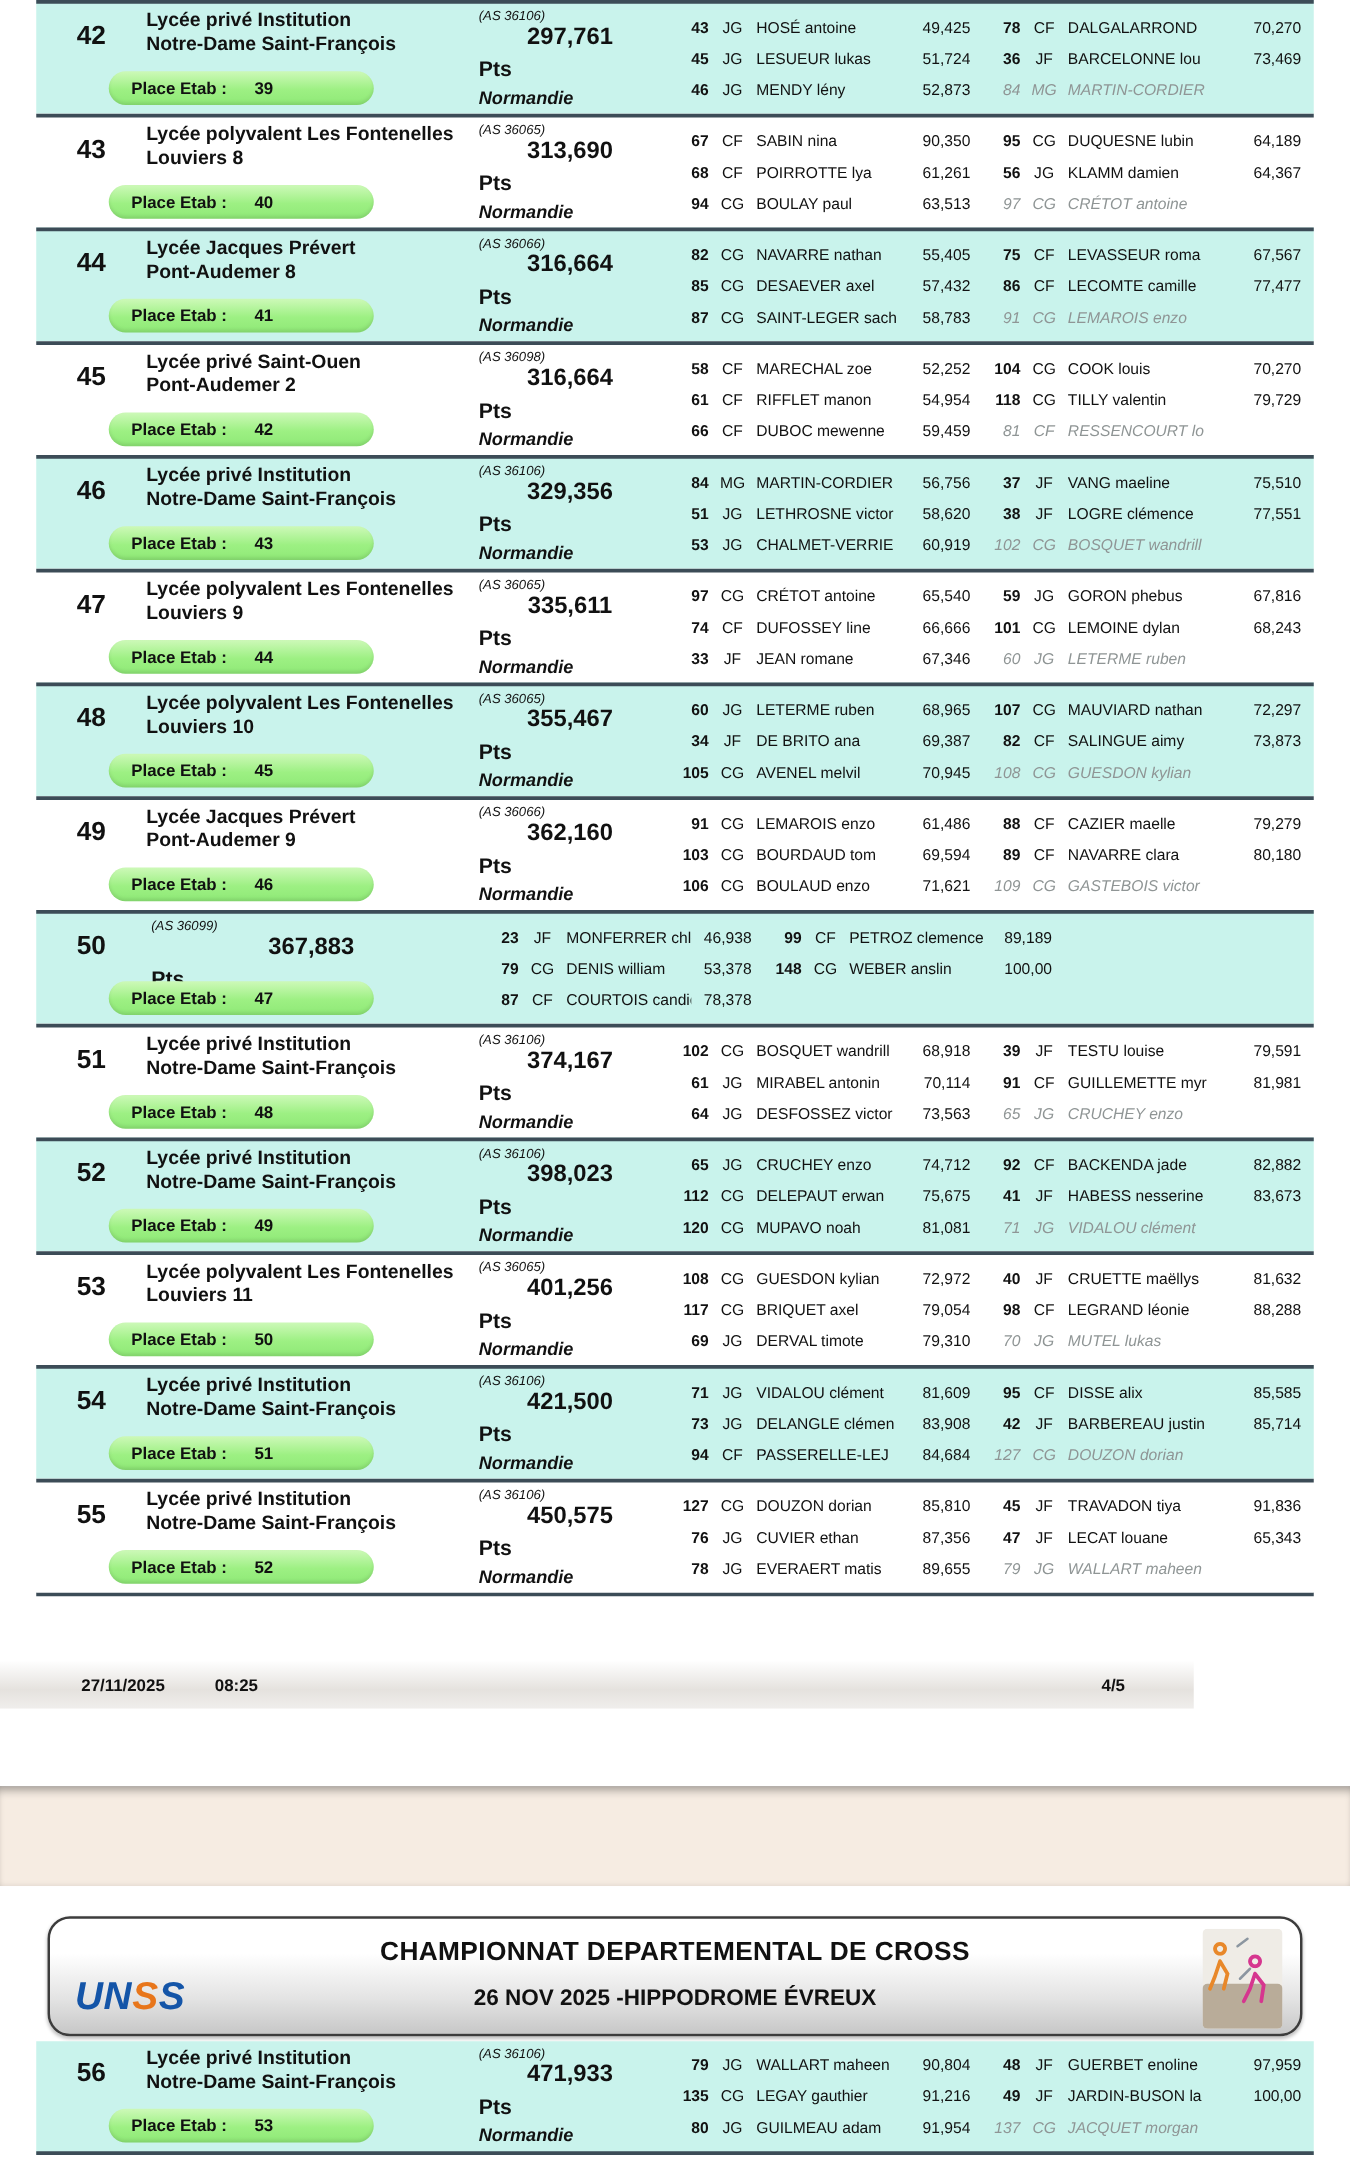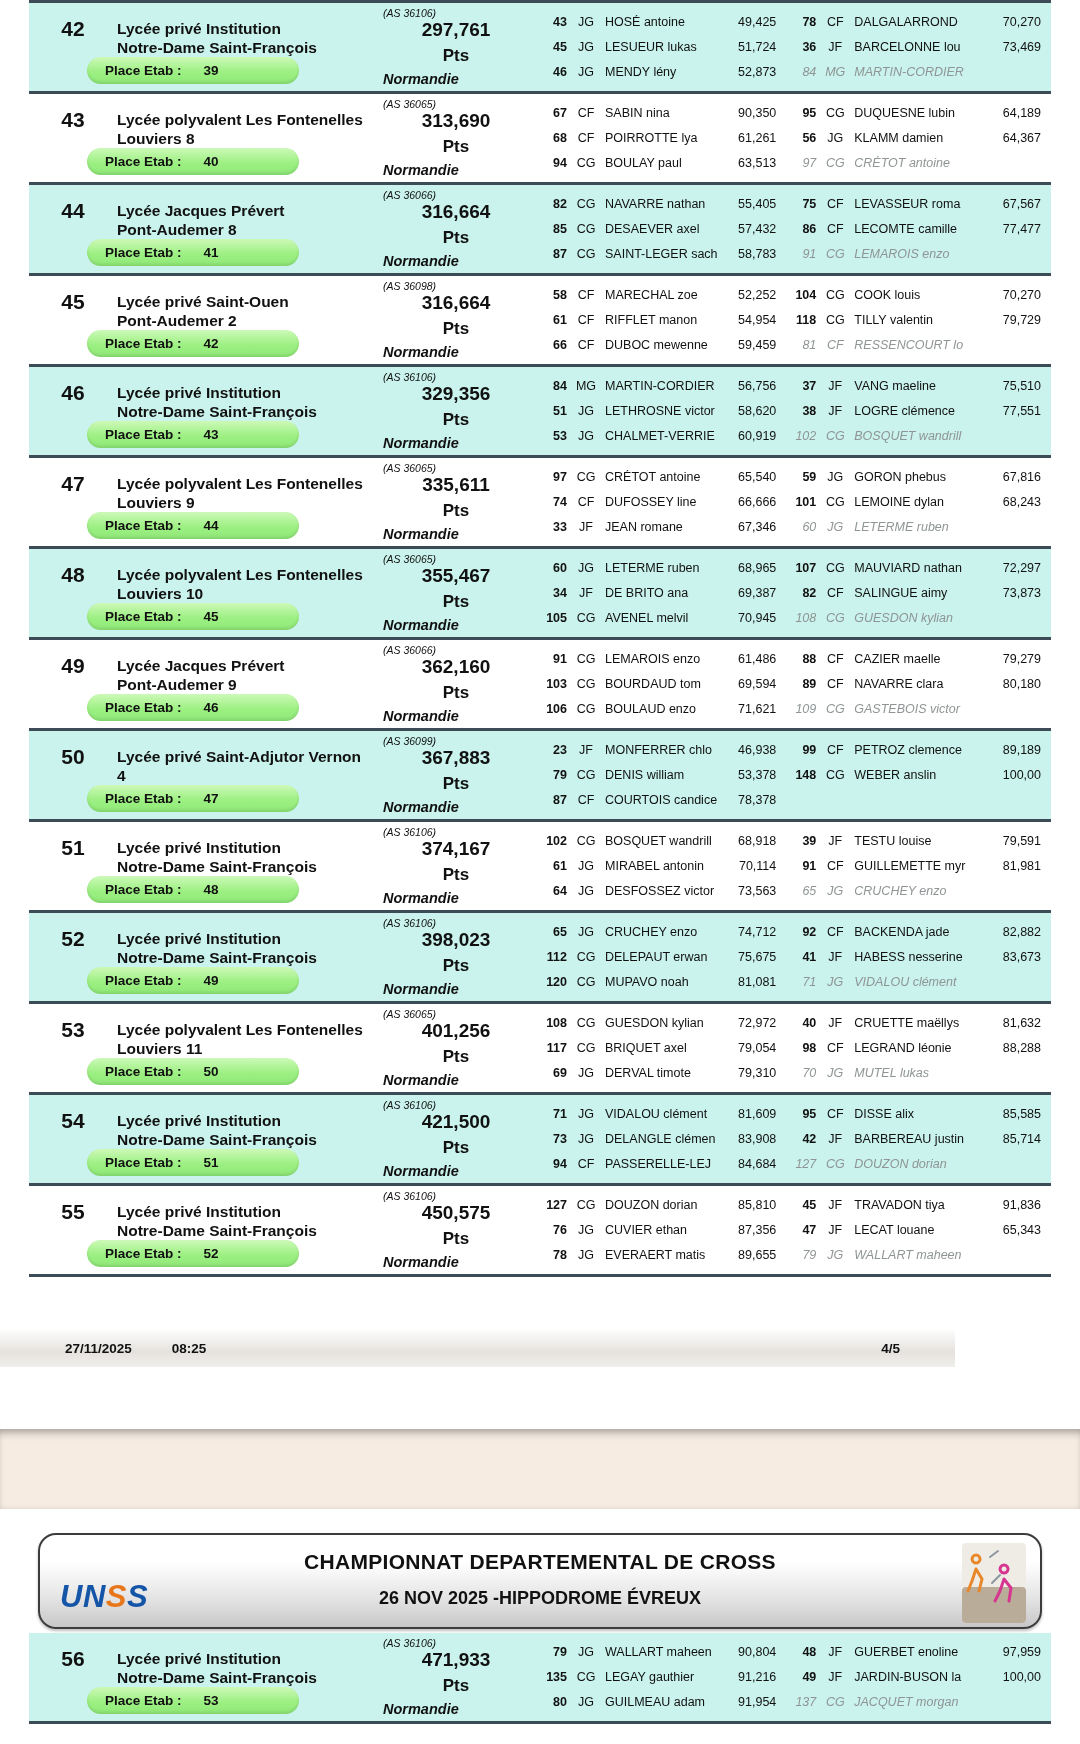--- a/index.html
+++ b/index.html
@@ -15,32 +15,32 @@
   }
   .rows-wrap{margin:0 29px;}
   .rows-wrap.page4-rows{border-bottom:3px solid var(--sep);}
   .row{
     position:relative;height:91px;border-top:3px solid var(--sep);
     display:grid;grid-template-columns:88px 262px 152px 1fr;
   }
   .bg-cyan{background:var(--cyan);}
   .bg-white{background:#fff;}
   .rank{font-size:21px;font-weight:bold;text-align:center;padding-top:14px;}
-  .school{padding-top:16px;font-size:15.5px;font-weight:bold;line-height:1.25;}
+  .school{padding-top:4px;font-size:15.5px;font-weight:bold;line-height:1.25;}
   .place-badge{
     position:absolute;left:58px;bottom:7px;
     background:linear-gradient(180deg,#cdf9b8 0%,#9df083 55%,#8fe977 100%);
     border-radius:15px;padding:6px 18px;min-width:212px;
     font-size:13.5px;font-weight:bold;display:flex;gap:22px;
     box-shadow:inset 0 -2px 3px rgba(0,0,0,0.10);
   }
   .pts-col{display:flex;flex-direction:column;padding:4px 2px 4px 4px;}
   .as-code{font-style:italic;font-size:10.5px;}
   .points-value{font-weight:bold;font-size:19px;text-align:center;margin-top:0px;}
-  .pts-label{font-weight:bold;font-size:17px;text-align:center;margin-top:5px;}
+  .pts-label{font-weight:bold;font-size:17px;margin-top:5px;}
   .region{font-weight:bold;font-style:italic;font-size:14.5px;margin-top:auto;}
   .runners{display:grid;grid-template-rows:1fr 1fr 1fr;padding:7px 6px 7px 0;}
   .runner-line{display:flex;align-items:center;}
   .entry{display:flex;align-items:center;font-size:12.5px;}
   .entry.c1{width:48.5%;}
   .entry.c2{width:51.5%;}
   .r-num{width:36px;font-weight:bold;text-align:right;flex:none;}
   .r-cat{width:38px;text-align:center;flex:none;}
   .r-name{flex:1;overflow:hidden;white-space:nowrap;}
   .r-score{width:52px;text-align:right;flex:none;padding-right:4px;}
@@ -565,24 +565,20 @@
         </div>
       </div>
     </div>
     <div class="place-badge">
       <span>Place Etab :</span>
       <span>46</span>
     </div>
   </div>
       <div class="row bg-cyan">
     <div class="rank">50</div>
-    <div class="school">
-      <div>Lycée privé Saint-Adjutor Vernon</div>
-      <div>4</div>
-    </div>
     <div class="pts-col">
       <div class="as-code">(AS 36099)</div>
       <div class="points-value">367,883</div>
       <div class="pts-label">Pts</div>
       <div class="region">Normandie</div>
     </div>
     <div class="runners">
       <div class="runner-line">
         <div class="entry c1">
           <span class="r-num">23</span>

